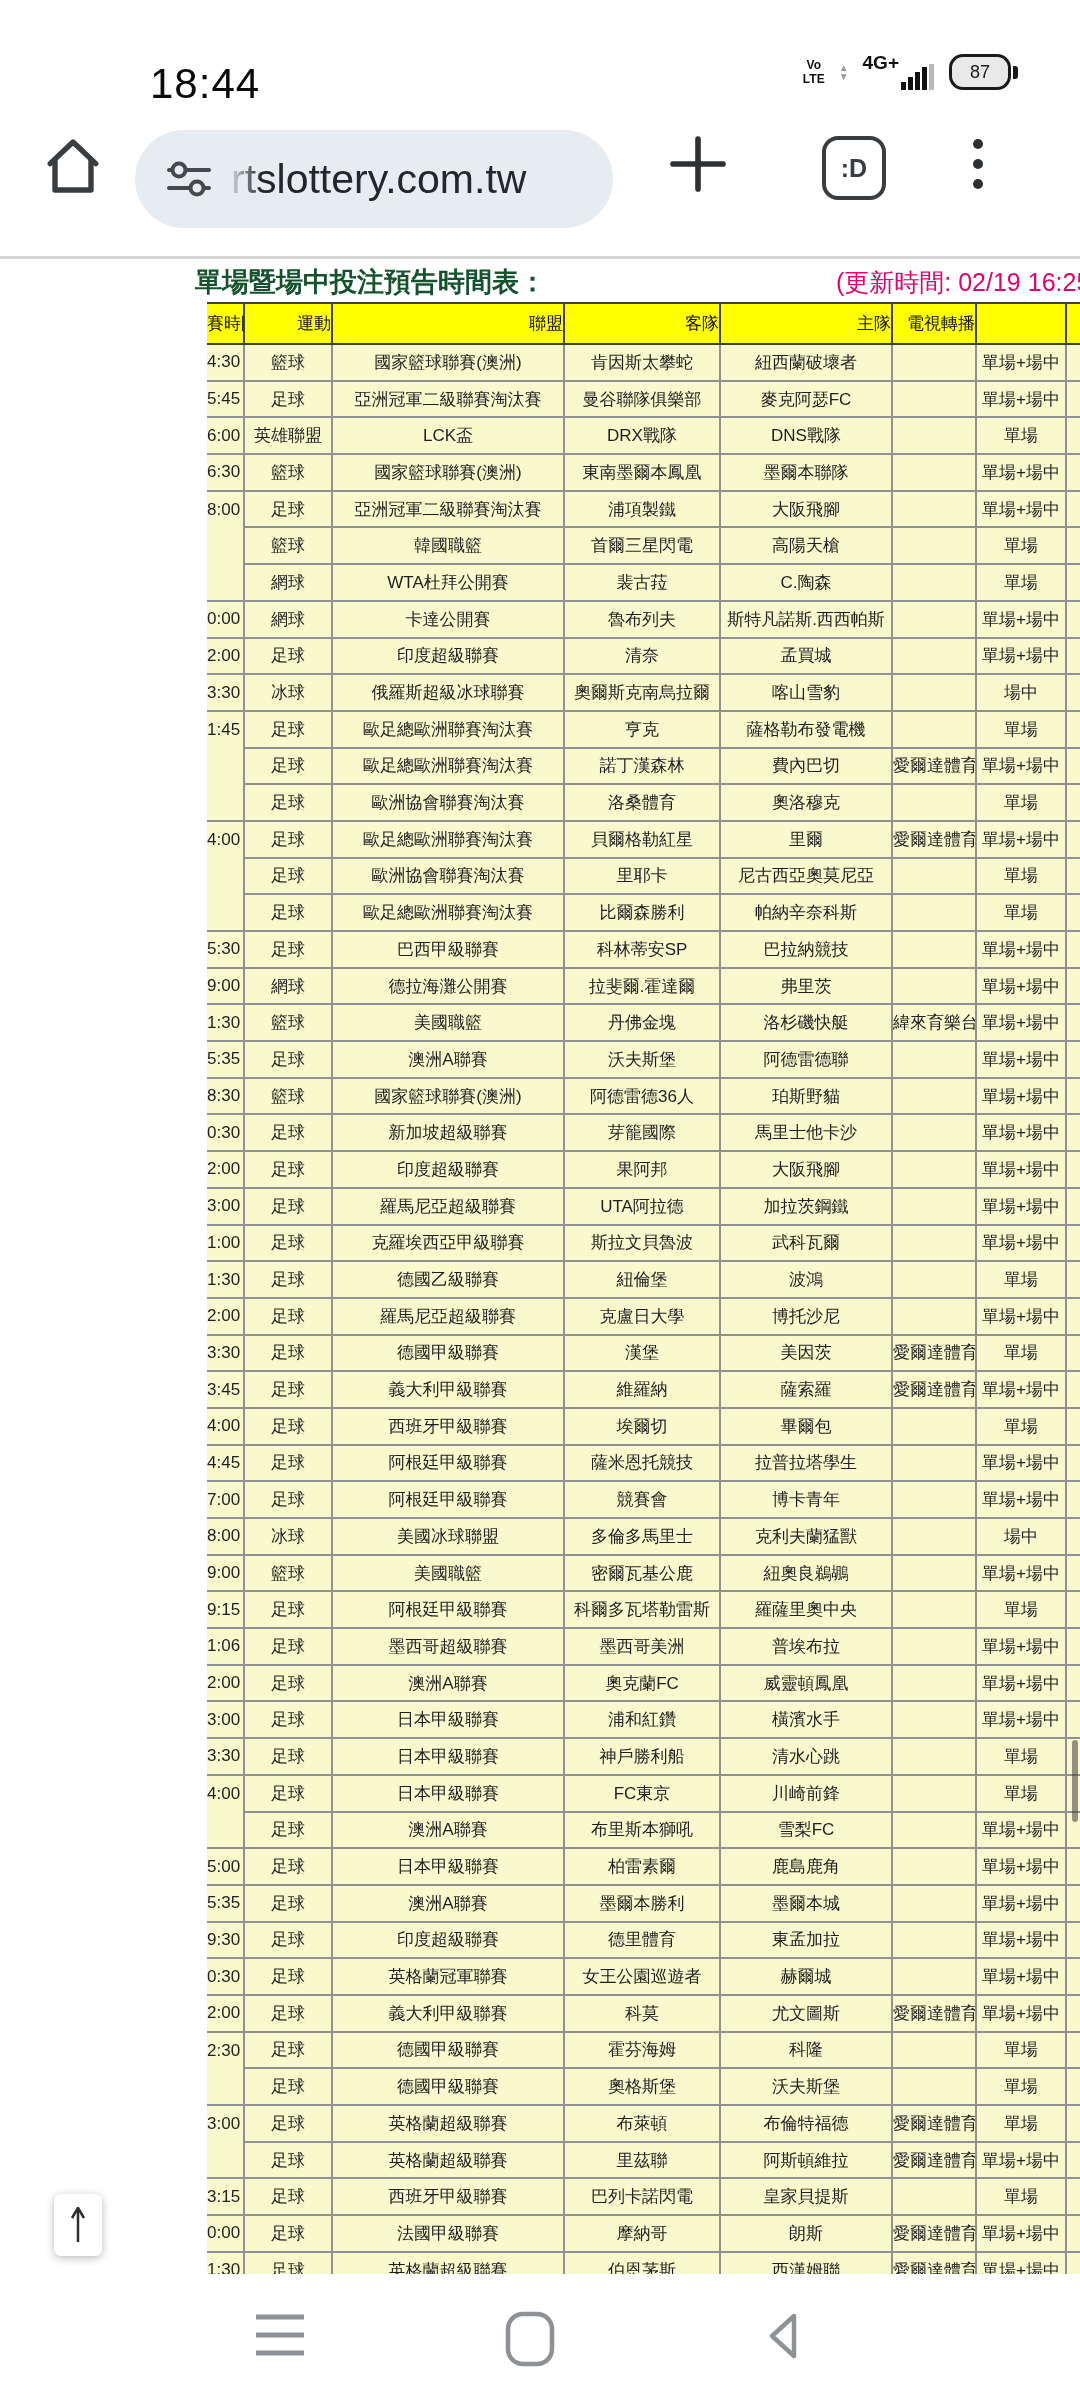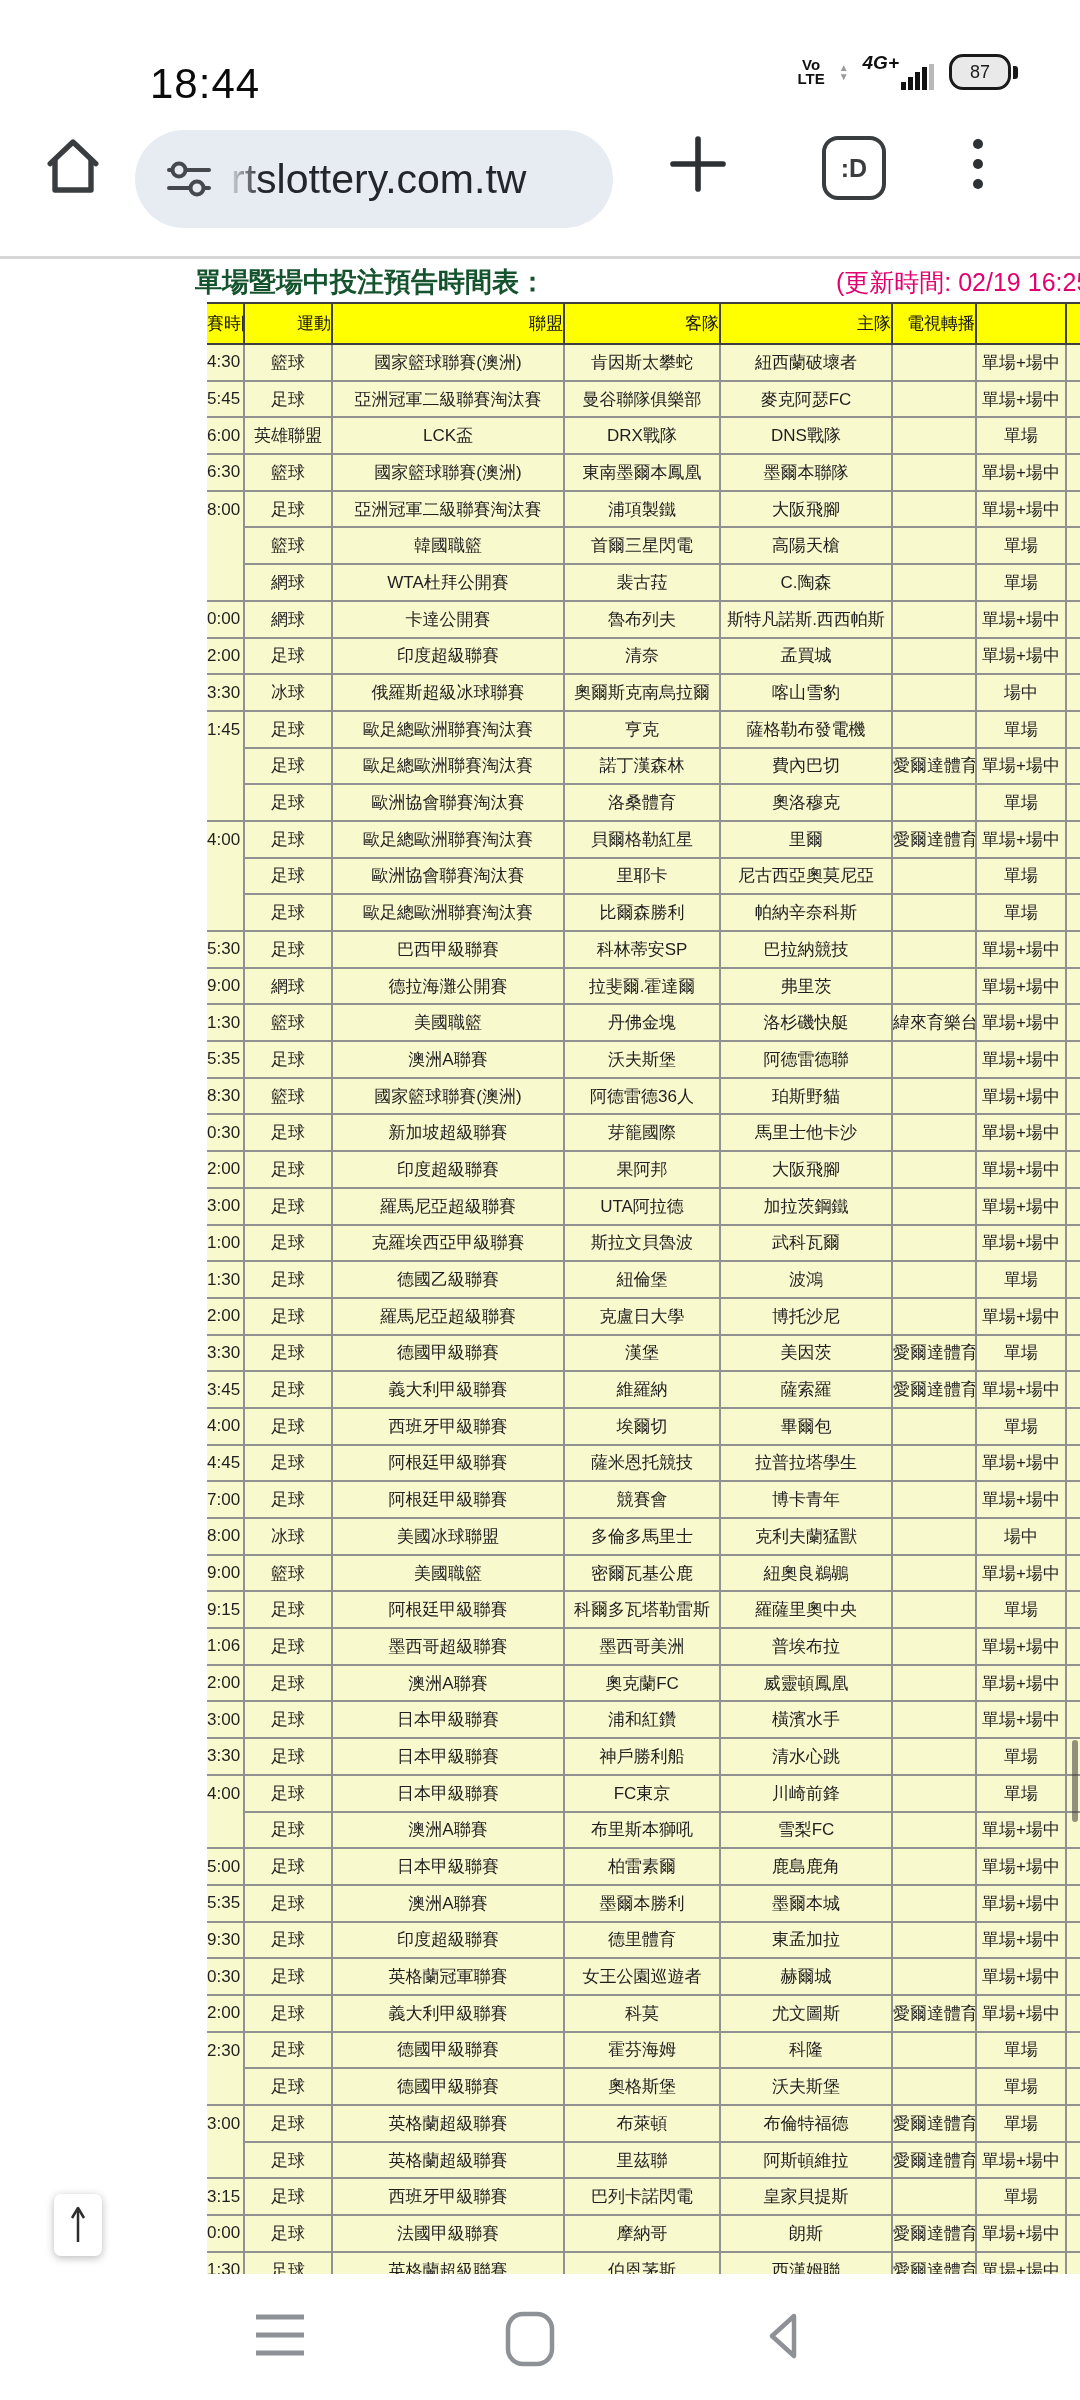--- a/index.html
+++ b/index.html
@@ -6,23 +6,23 @@
   body{
     width:1080px;height:2400px;position:relative;overflow:hidden;
     background:#ffffff;
     font-family:"Liberation Sans","DejaVu Sans",sans-serif;
     -webkit-font-smoothing:antialiased;
   }
   
   .statusbar{position:absolute;left:0;top:0;width:1080px;height:100px;background:#fff;margin-top:20px;}
   .clock{position:absolute;left:150px;top:40px;font-size:42px;color:#0b0b0b;letter-spacing:1px;}
   .sb-right{position:absolute;right:62px;top:34px;display:flex;align-items:center;gap:14px;}
-  .volte{font-size:15px;font-weight:bold;line-height:14px;color:#111;text-align:center;}
+  .volte{font-size:12px;font-weight:bold;line-height:14px;color:#111;text-align:center;}
   .updown{display:flex;flex-direction:column;font-size:10px;line-height:9px;color:#9a9a9a;}
-  .net{display:flex;align-items:flex-start;gap:2px;font-style:italic;}
+  .net{display:flex;align-items:flex-start;gap:2px;}
   .fourg{font-size:19px;font-weight:bold;color:#111;line-height:18px;}
   .bars{margin-top:10px;}
   .battery{display:flex;align-items:center;}
   .batt-body{width:56px;height:30px;border:3px solid #1a1a1a;border-radius:14px;background:#e9e9e9;
     display:flex;align-items:center;justify-content:center;font-size:18px;color:#1a1a1a;}
   .batt-nub{width:5px;height:13px;background:#1a1a1a;border-radius:0 3px 3px 0;margin-left:2px;}
   
   .toolbar{position:absolute;left:0;top:100px;width:1080px;height:156px;background:#fff;}
   .home-ic{position:absolute;left:44px;top:36px;}
   .urlpill{position:absolute;left:135px;top:30px;width:478px;height:98px;border-radius:49px;background:#e7ecf3;

